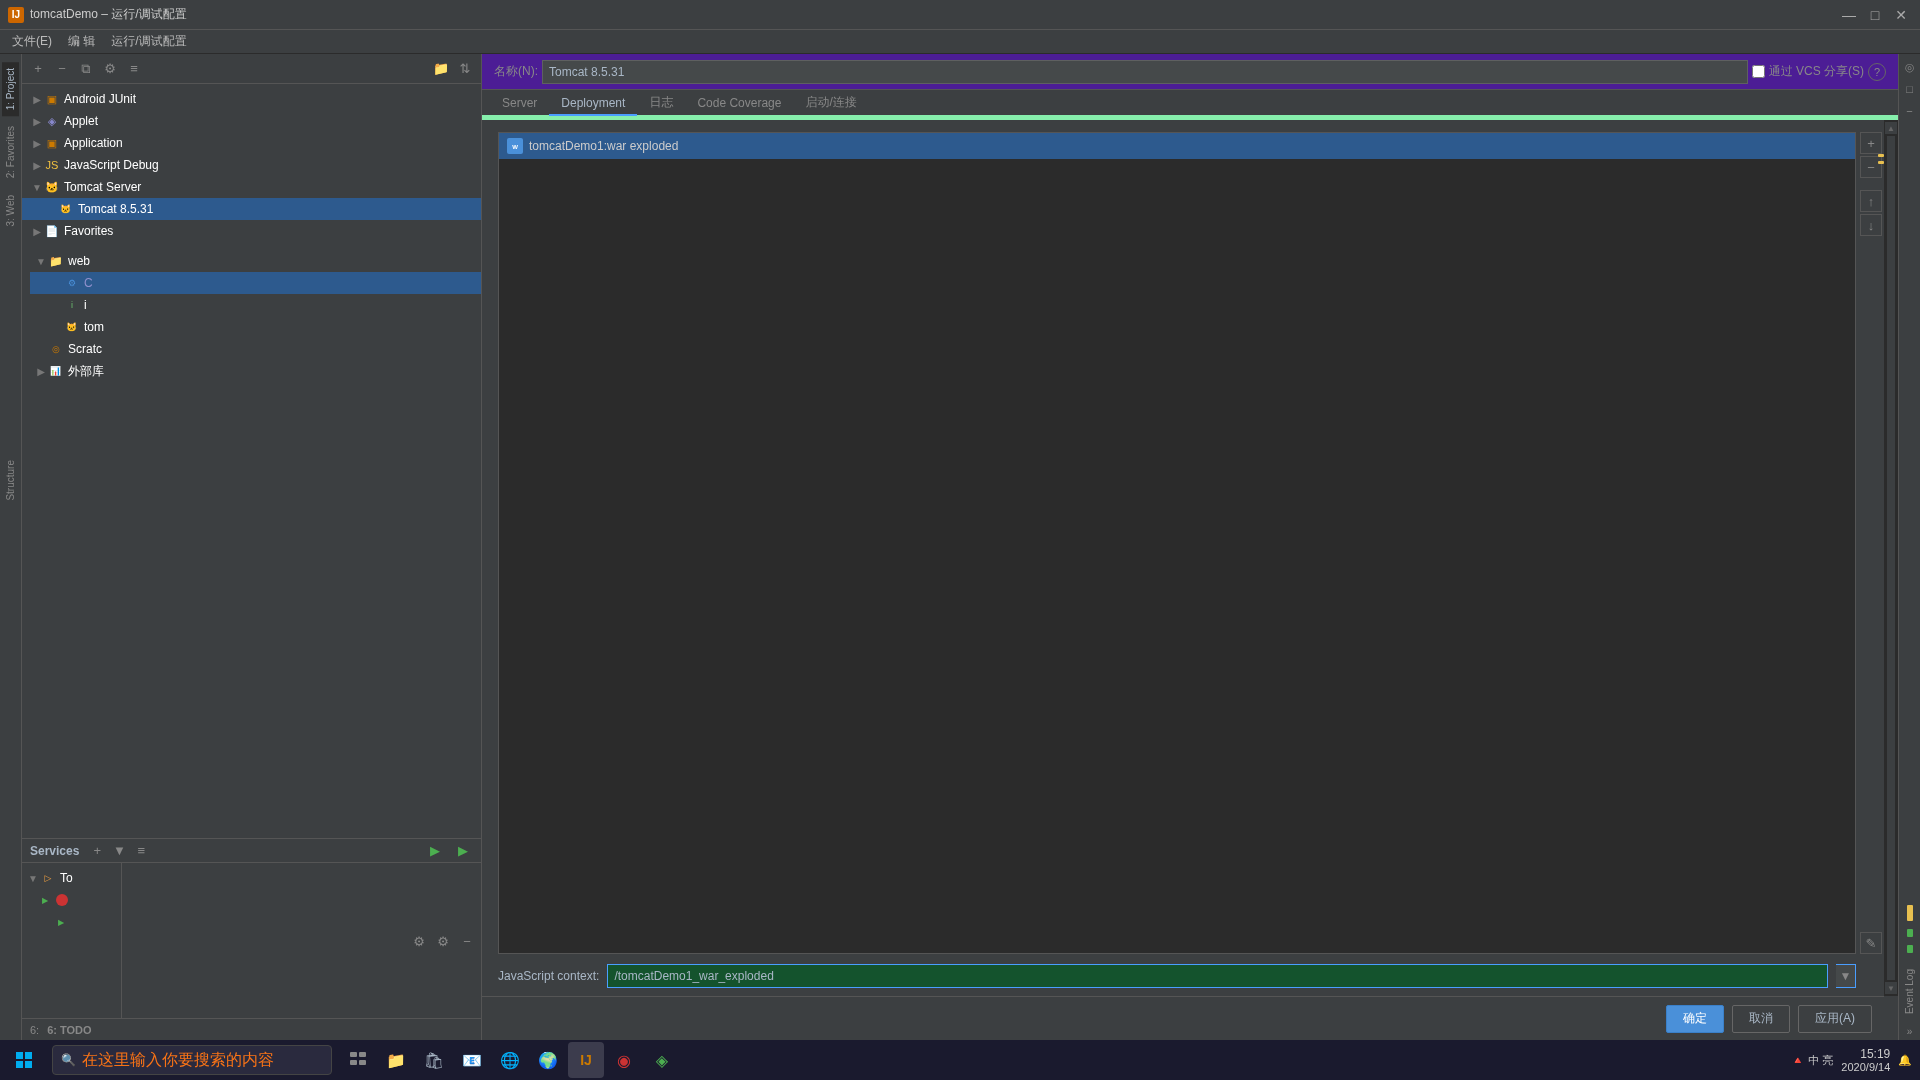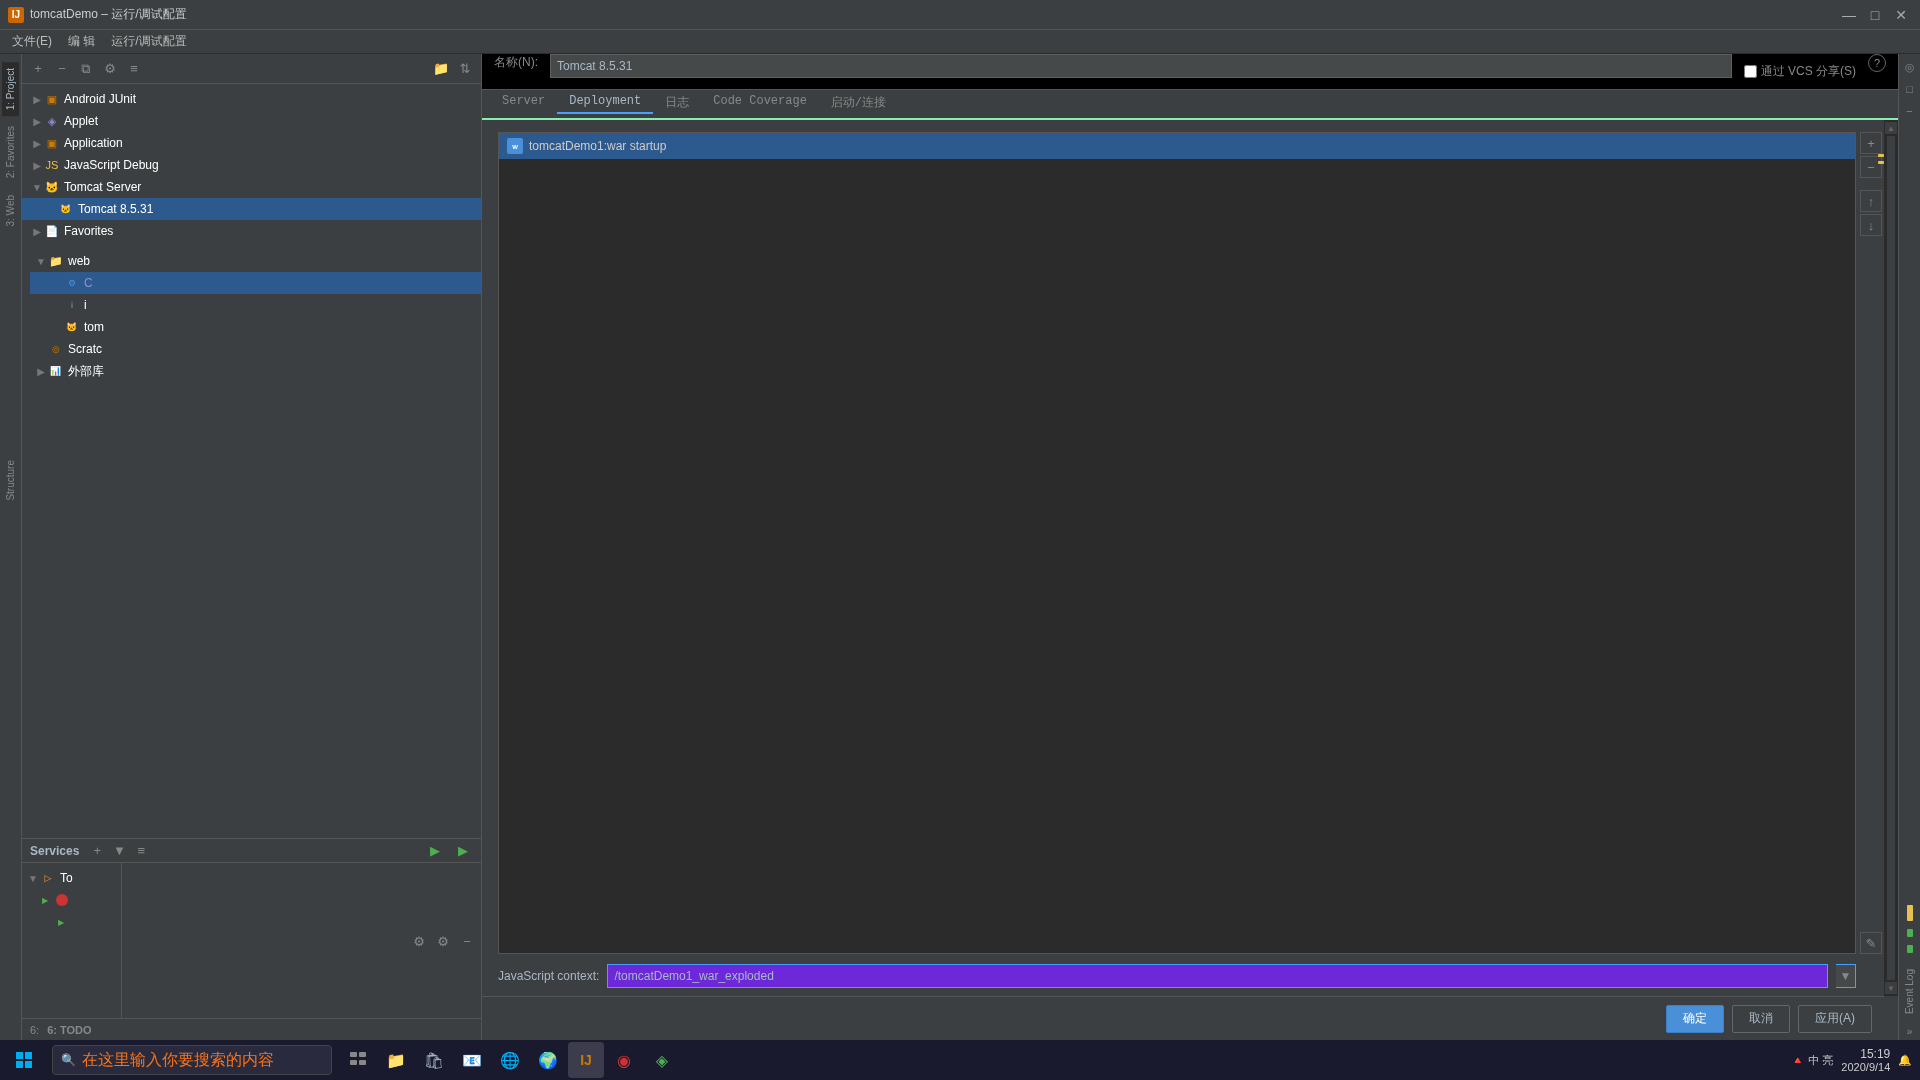--- a/index.html
+++ b/index.html
@@ -127,25 +127,26 @@
       font-size: 11px;
     }
     .tree-label {
       font-size: 12px;
       color: #ffffff;
     }
 
     
     .dialog-header {
       height: 36px;
-      background: #000000;
-      display: flex;
+      background: #4c1d95;
+      display: flex;
+      align-items: center;
       padding: 0 12px;
       border-bottom: 1px solid #555;
-      gap: 12px;
+      gap: 4px;
     }
     .dialog-title-label {
       color: #888;
       font-size: 12px;
     }
     .dialog-name-input {
       flex: 1;
       background: #45494a;
       border: 1px solid #5e6060;
       color: #a9b7c6;
@@ -169,24 +170,23 @@
       font-size: 11px;
       color: #888;
       cursor: pointer;
     }
 
     
     .tab-bar {
       height: 30px;
       background: #3c3f41;
       display: flex;
-      align-items: flex-start;
+      align-items: center;
       padding: 0 8px;
-      border-bottom: 2px solid #86efac;
-      font-family: Liberation Mono, monospace;
+      border-bottom: 5px solid #86efac;
     }
     .tab {
       padding: 4px 12px;
       cursor: pointer;
       font-size: 12px;
       color: #888;
       border-bottom: 2px solid transparent;
       margin-bottom: -2px;
     }
     .tab.active {
@@ -225,21 +225,21 @@
       gap: 8px;
       margin-top: 8px;
     }
     .app-context-label {
       font-size: 12px;
       color: #a9b7c6;
       white-space: nowrap;
     }
     .app-context-input {
       flex: 1;
-      background: #6d28d9;
+      background: #14532d;
       border: 1px solid #4a9eff;
       color: #a9b7c6;
       padding: 2px 6px;
       font-size: 12px;
       height: 24px;
     }
     .app-context-dropdown {
       width: 20px; height: 24px;
       background: #45494a;
       border: 1px solid #4a9eff;
@@ -579,21 +579,21 @@
 
       <div style="display:flex; flex:1;">
         <div style="flex:1; border:1px solid #555; background:#2b2b2b; position:relative;">
           <div class="deploy-item">
             <div class="deploy-icon">
               <svg width="14" height="14" viewBox="0 0 14 14">
                 <rect x="1" y="2" width="12" height="10" rx="1" fill="#4a90d9" opacity="0.8"></rect>
                 <text x="7" y="10" text-anchor="middle" font-size="6" fill="white" font-weight="bold">W</text>
               </svg>
             </div>
-            <span>tomcatDemo1:war startup</span>
+            <span>tomcatDemo1:war exploded</span>
           </div>
         </div>
         <div style="display:flex; flex-direction:column; gap:2px; margin-left:4px;">
           <button class="side-btn">+</button>
           <button class="side-btn">−</button>
           <div style="height:8px;"></div>
           <button class="side-btn">↑</button>
           <button class="side-btn">↓</button>
           <div style="flex:1;"></div>
           <button class="side-btn" style="margin-top:auto;">✎</button>

